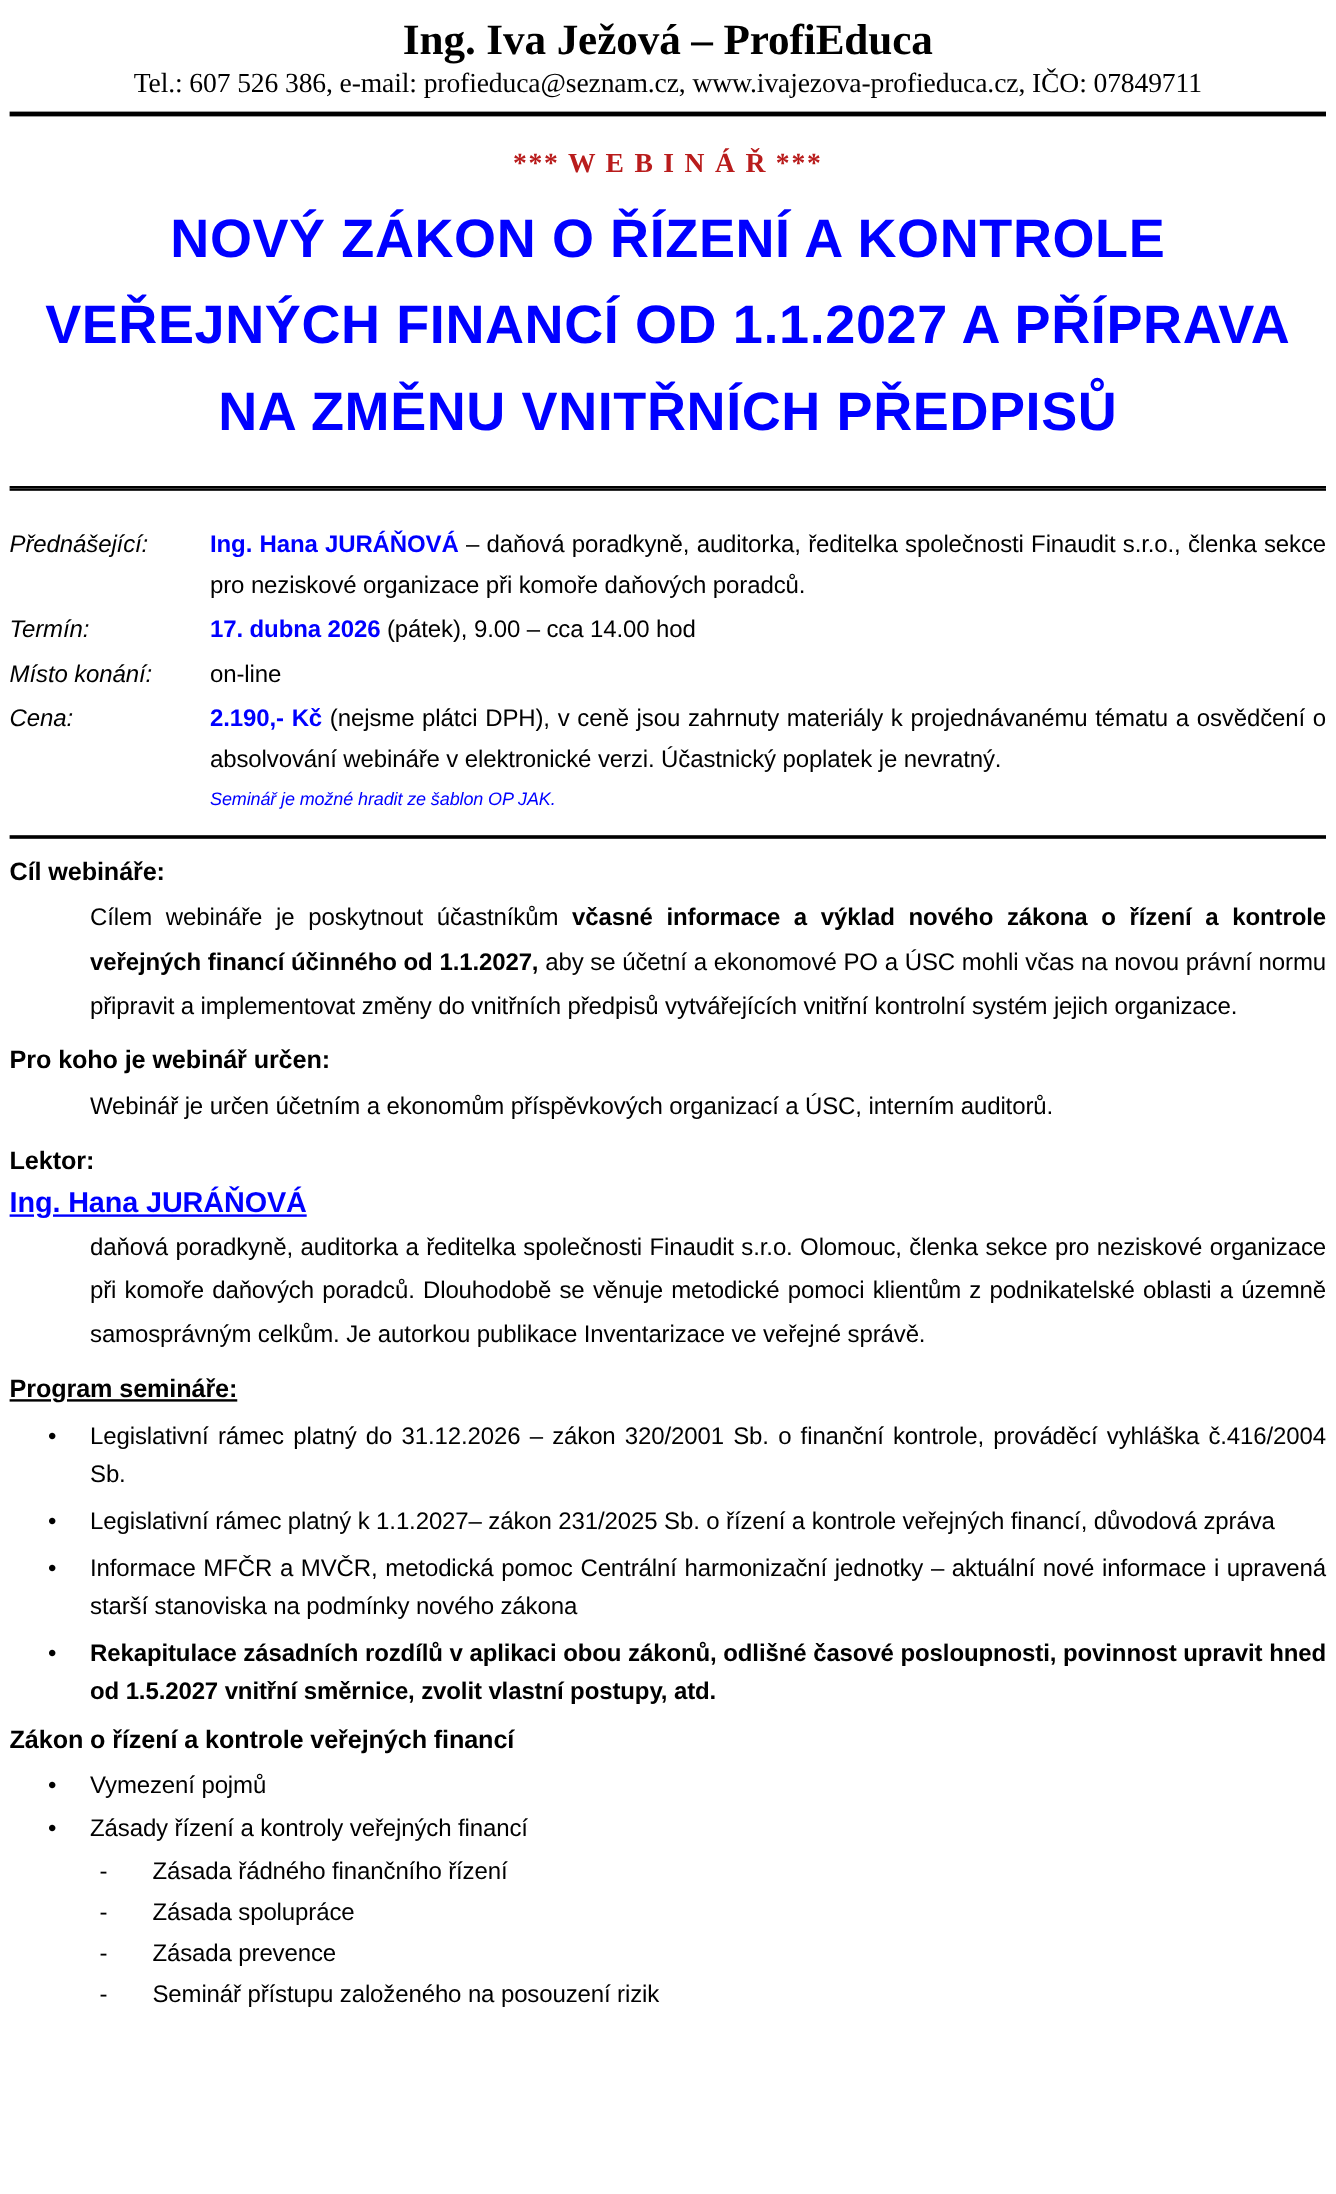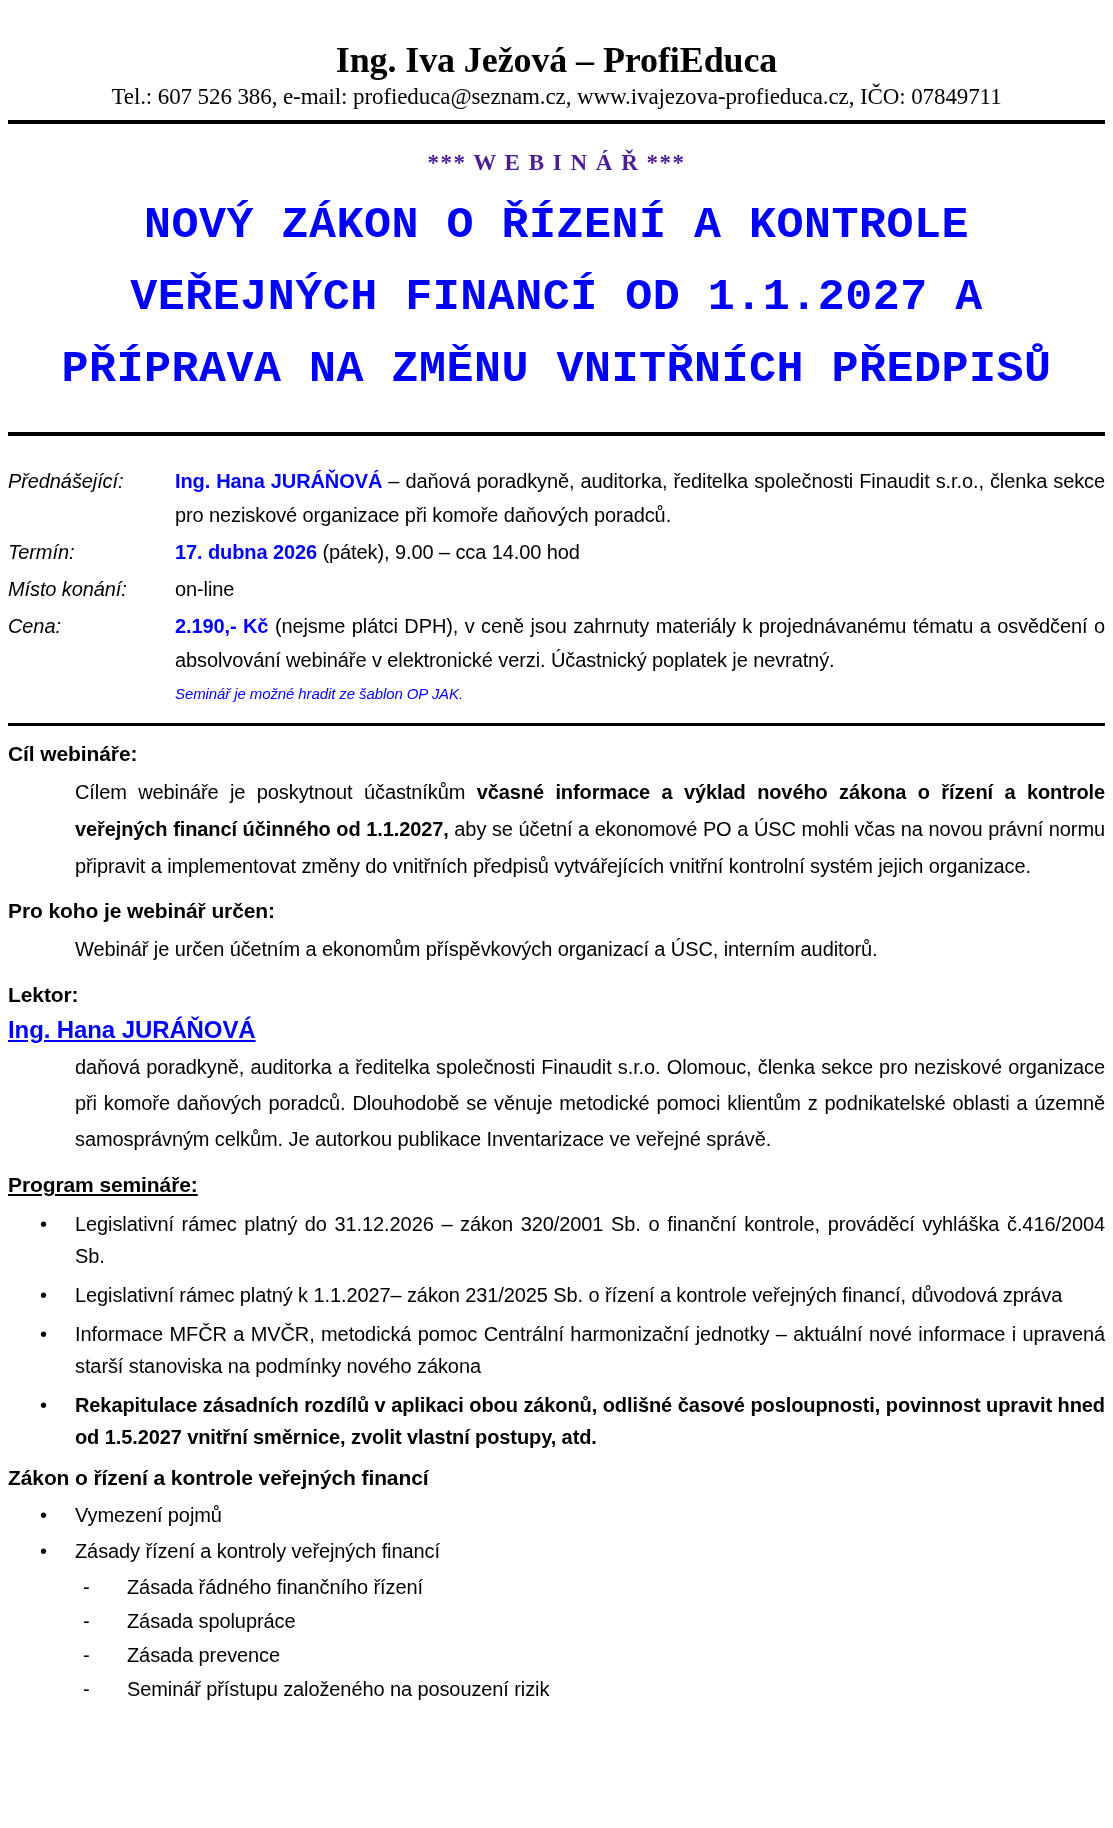--- a/index.html
+++ b/index.html
@@ -2,36 +2,36 @@
 <html><head>
 <meta charset="utf-8">
 <style>
   * { margin:0; padding:0; box-sizing:border-box; }
   html,body { background:#fff; }
   body {
     width:1113px; height:1828px; overflow:hidden;
     font-family:"Liberation Sans", sans-serif;
     color:#000; font-size:20px; letter-spacing:-0.1px;
   }
-  .page { padding:18px 8px 0 8px;margin-top:16px; }
+  .page { padding:7px 8px 0 8px; }
 
   
   .doc-header { text-align:center; font-family:"Liberation Serif", serif; }
   .company-title { font-size:36px; font-weight:bold; line-height:44px; margin-top:4px; }
   .contact-line { font-size:23px; line-height:30px; }
   .double-line { height:3px; border-top:2px solid #000; border-bottom:2px solid #000; margin-top:8px; }
   .thick-line  { border-top:3px solid #000; margin-top:12px; }
   .webinar-banner {
-    margin-top:26px; text-align:center; color:#4c1d95;
+    margin-top:26px; text-align:center; color:#b91c1c;
     font-family:"Liberation Serif", serif; font-weight:bold;
     font-size:23px; letter-spacing:1.5px;
   }
   .main-title {
     margin-top:14px; text-align:center; color:#0000FF;
-    font-family:Liberation Mono, monospace; font-weight:bold;
+    font-family:Liberation Sans, sans-serif; font-weight:bold;
     font-size:45px; line-height:72px; letter-spacing:0.5px;
   }
   .double-line.below-title { margin-top:26px; }
 
   
   .details { margin-top:28px; }
   .drow { display:flex; line-height:34px; margin-bottom:3px; }
   .dlabel { width:167px; flex-shrink:0; font-style:italic; }
   .dvalue { flex:1; text-align:justify; }
   .hl { color:#0000FF; font-weight:bold; }

